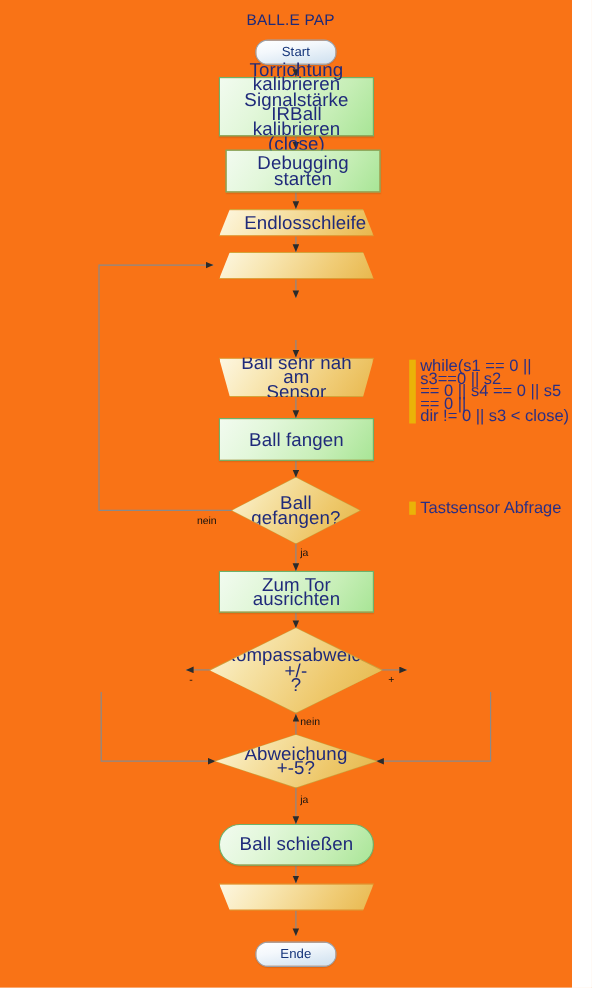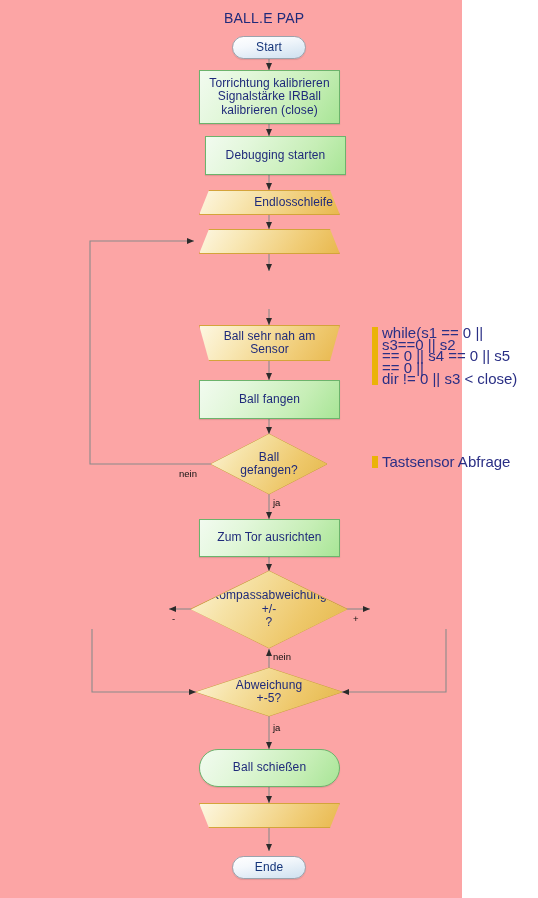--- a/index.html
+++ b/index.html
@@ -5,38 +5,38 @@
   * { box-sizing: border-box; }
   html, body {
     margin: 0; padding: 0;
     width: 538px; height: 898px;
     background: #ffffff;
     font-family: "Liberation Sans", sans-serif;
     overflow: hidden;
   }
   #canvas {
     position: relative;
-    width: 462px;
+    width: 520px;
     height: 898px;
-    background: #fca5a5;
+    background: #f97316;
   }
   #edges {
     position: absolute;
     left: 0; top: 0;
     width: 538px; height: 898px;
     pointer-events: none;
   }
   .node {
     position: absolute;
     display: flex;
     align-items: center;
     justify-content: center;
     text-align: center;
     color: #1f2a7a;
-    font-size: 12px;
+    font-size: 17px;
     line-height: 13.5px;
     letter-spacing: 0.1px;
   }
   
   .terminator {
     border: 1px solid #9aa3ad;
     border-radius: 13px;
     background: linear-gradient(170deg, #ffffff 0%, #f4f8fc 35%, #dce9f4 75%, #cfe0ef 100%);
     box-shadow: 0 1px 1px rgba(0,0,0,0.10);
     color: #15357a;

